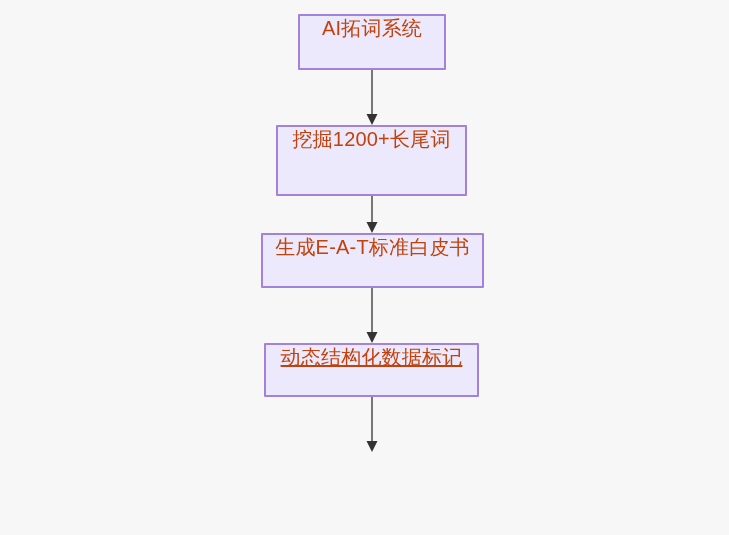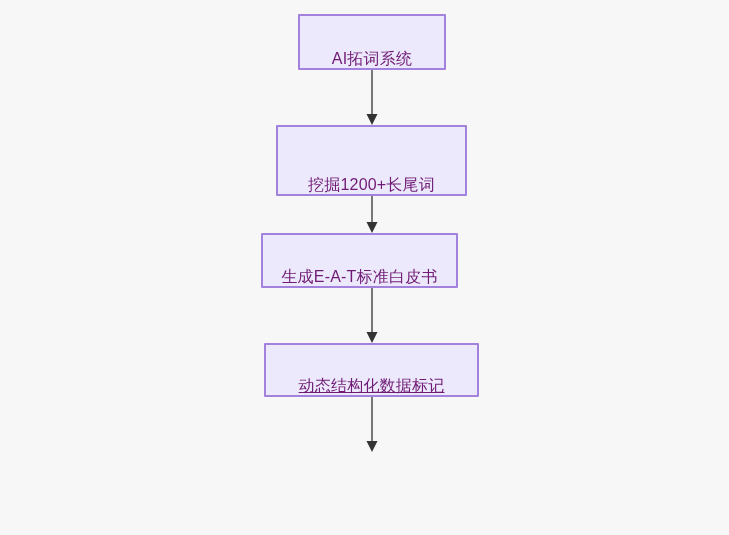--- a/index.html
+++ b/index.html
@@ -19,24 +19,24 @@
     width: 729px;
     height: 535px;
   }
   .node {
     position: absolute;
     box-sizing: border-box;
     background: #ebe9fb;
     border: 2px solid #a382dd;
     border-radius: 1px;
     display: flex;
-    align-items: flex-end;
+    align-items: flex-start;
     justify-content: center;
-    color: #701a75;
-    font-size: 16px;
+    color: #c2410c;
+    font-size: 20px;
     line-height: 1.2;
     letter-spacing: 0.2px;
     white-space: nowrap;
   }
   .node-label {
     display: block;
   }
   .connector {
     position: absolute;
     width: 24px;
@@ -80,21 +80,21 @@
   </div>
 
   <div class="node" style="left:298px; top:14px; width:148px; height:56px;">
     <span class="node-label">AI拓词系统</span>
   </div>
 
   <div class="node" style="left:276px; top:125px; width:191px; height:71px;">
     <span class="node-label">挖掘1200+长尾词</span>
   </div>
 
-  <div class="node" style="left:261px; top:233px; width:197px; height:55px;">
+  <div class="node" style="left:261px; top:233px; width:223px; height:55px;">
     <span class="node-label">生成E-A-T标准白皮书</span>
   </div>
 
   <div class="node" style="left:264px; top:343px; width:215px; height:54px;text-decoration:underline;">
     <span class="node-label">动态结构化数据标记</span>
   </div>
 
 
 </div>
 

